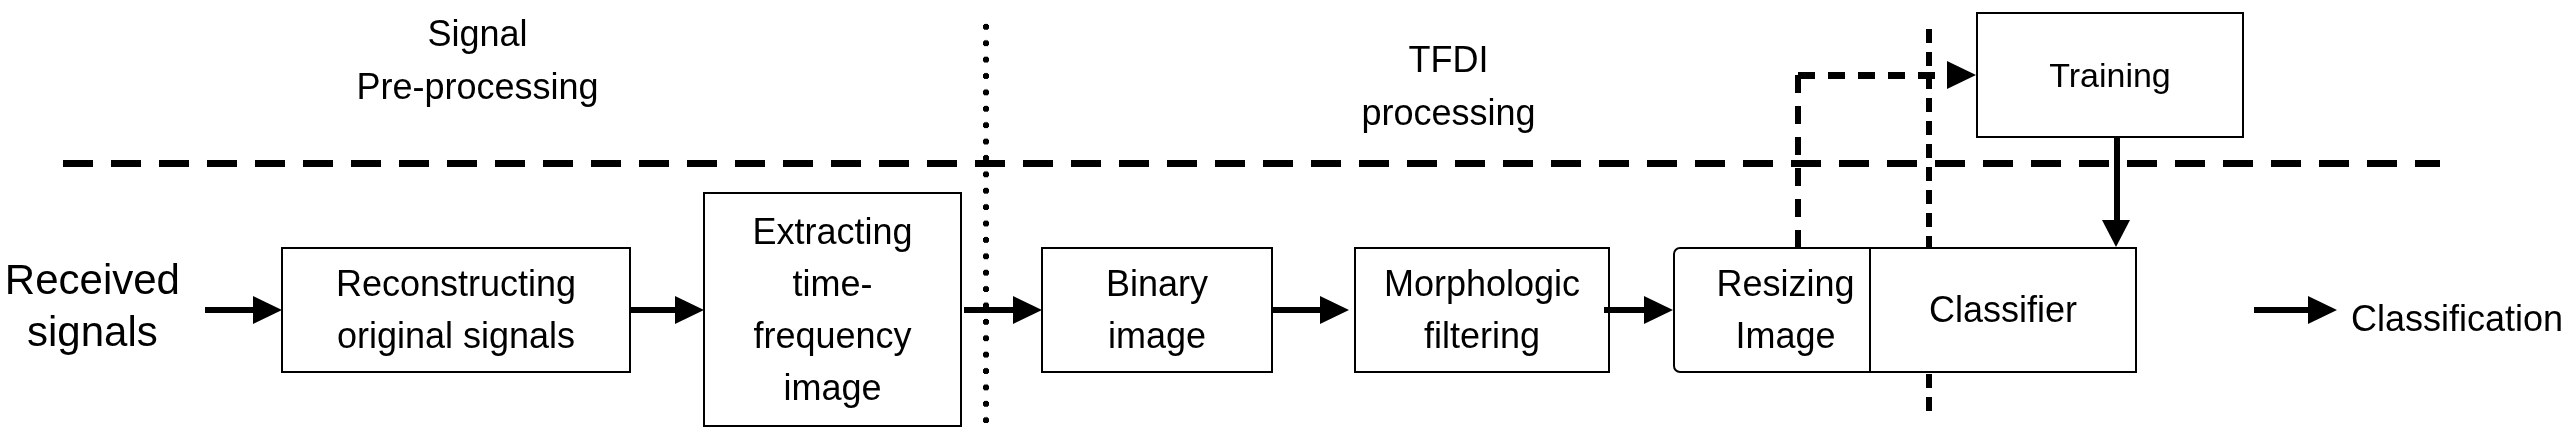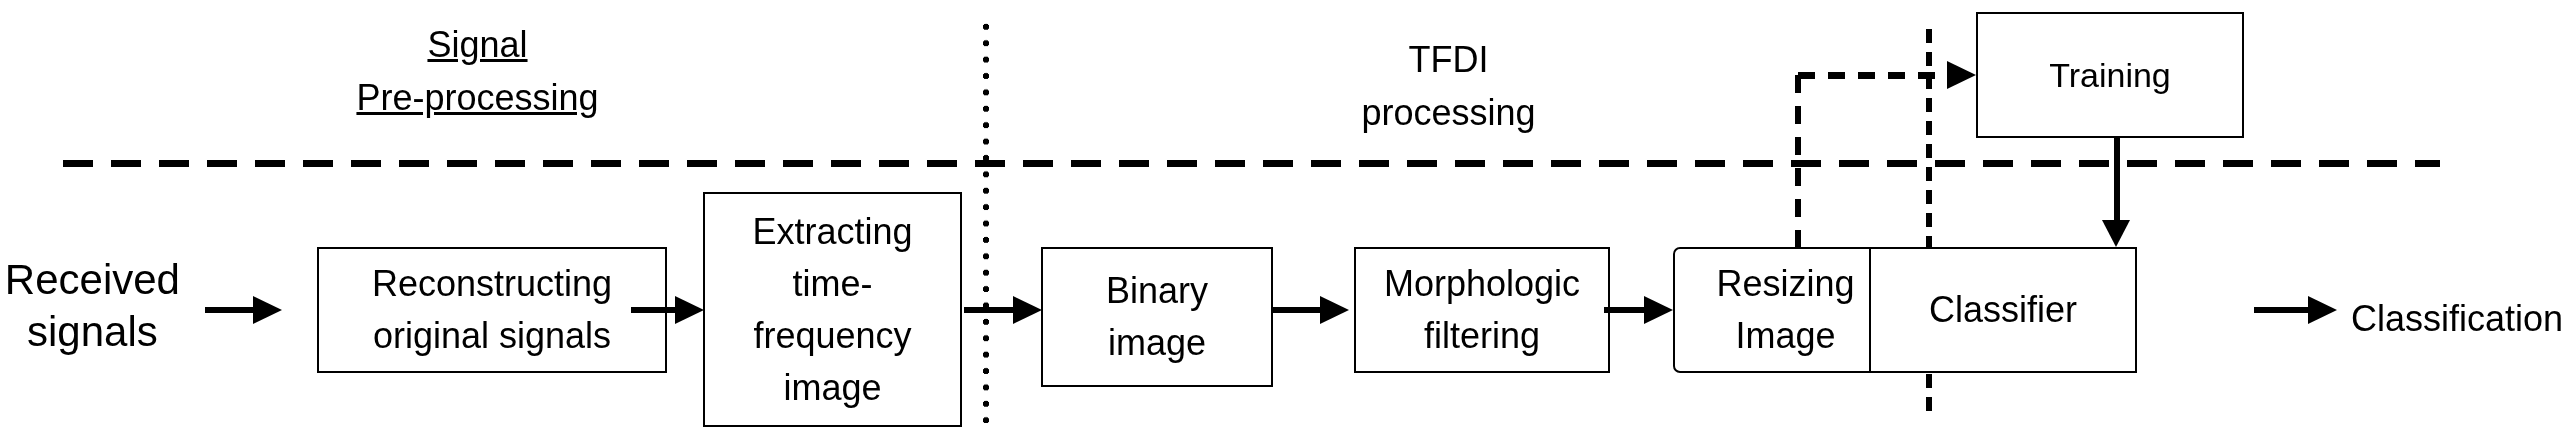--- a/index.html
+++ b/index.html
@@ -21,21 +21,21 @@
     font-size:36px;
     line-height:53px;
   }
   .freelabel {
     position:absolute;
     text-align:center;
     white-space:pre-line;
     font-size:42px;
     line-height:52px;
   }
-  #sec-pre  { left:307px;  top:18px; width:341px;text-decoration:underline; }
+  #sec-pre  { left:307px;  top:7px; width:341px; }
   #sec-tfdi { left:1278px; top:18px; width:341px;margin-top:15px; }
   #sec-off  { left:2212px; top:18px; width:341px; }
 
   #lbl-received { left:3.4px; top:254px; width:178px; }
   #lbl-classification {
     left:2338px; top:256px; width:238px; height:126px;
     display:flex; align-items:center; justify-content:center;
     font-size:36px; line-height:52px; text-align:center; position:absolute;
   }
 
@@ -46,23 +46,23 @@
     border:2.7px solid #000000;
     background:#ffffff;
     display:flex;
     align-items:center;
     justify-content:center;
     text-align:center;
     white-space:pre-line;
     font-size:36px;
     line-height:52px;
   }
-  #box-reconstructing { left:281px;  top:247px; width:350px; height:126px;margin-left:36px; }
+  #box-reconstructing { left:281px;  top:247px; width:350px; height:126px; }
   #box-extracting     { left:703px; top:192px; width:259px; height:235px; }
-  #box-binary         { left:1041px; top:247px; width:232px; height:140px; }
+  #box-binary         { left:1041px; top:247px; width:232px; height:126px; }
   #box-morphologic    { left:1348px; top:247px; width:256px; height:126px;margin-left:6px; }
   #box-resizing       { left:1673px; top:247px; width:225px; height:126px;border-radius:7px; }
   #box-training       { left:1976px; top:12.3px;  width:268px; height:126px; border-width:2px; font-size:34px; }
   #box-classifier     { left:1869px; top:247px; width:268px; height:126px; }
 
   
   #hsep {
     position:absolute;
     left:63px; top:160px; width:2377px; height:6.8px;
     background:repeating-linear-gradient(90deg,#000 0 30px,transparent 30px 48px);

